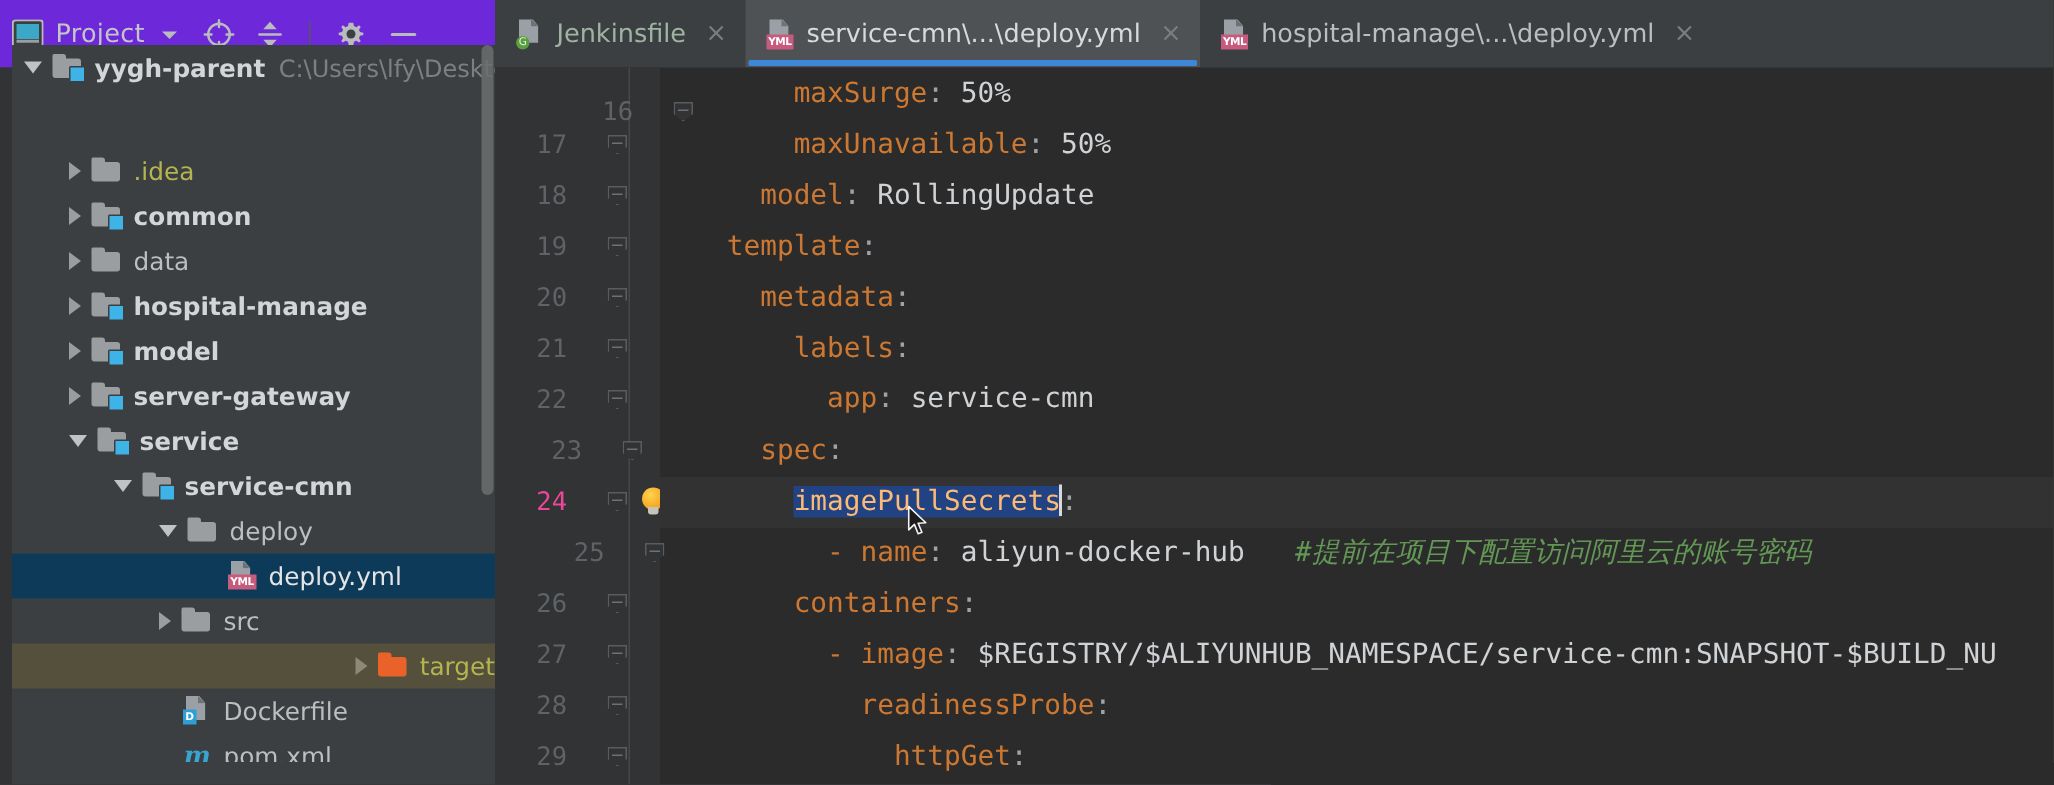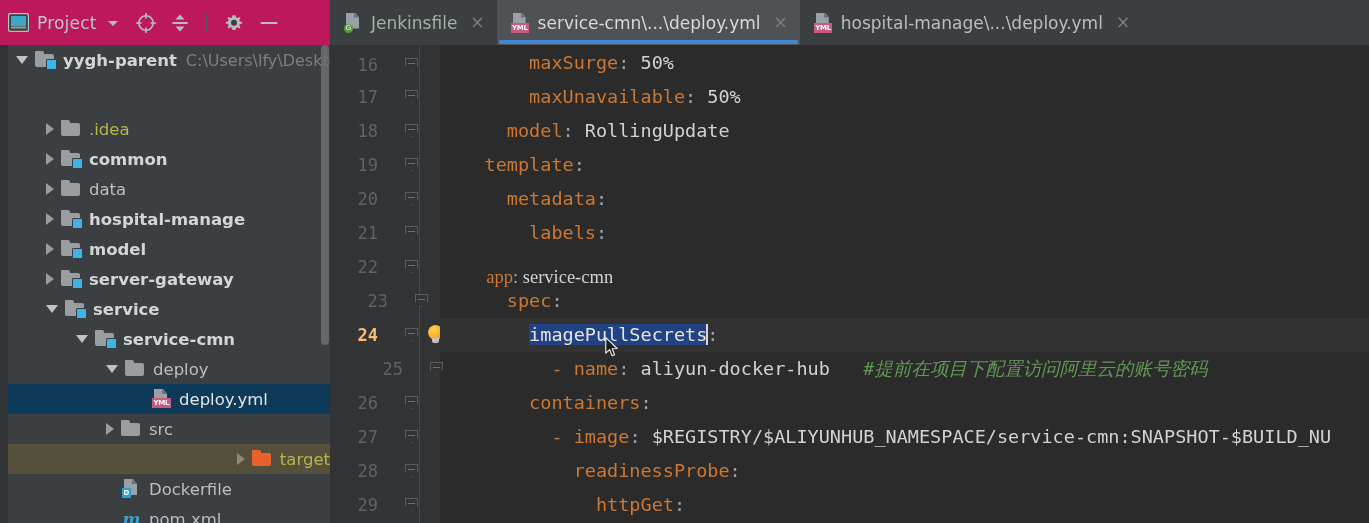--- a/index.html
+++ b/index.html
@@ -28,21 +28,21 @@
     width: 1369px;
     height: 45px;
     background: #3c3f41;
     display: flex;
     align-items: stretch;
   }
 
   .tw-header {
     width: 330px;
     height: 45px;
-    background: #be185d;
+    background: #6d28d9;
     display: flex;
     align-items: center;
     box-sizing: border-box;
     padding-left: 8px;
     flex: none;
   }
 
   .tw-title {
     display: flex;
     align-items: center;
@@ -180,21 +180,21 @@
   .stripe {
     position: absolute;
     left: 0; top: 45px;
     width: 8px; height: 478px;
     background: #313335;
   }
 
   
   .tree-panel {
     position: absolute;
-    left: 8px; top: 45px;
+    left: 8px; top: 30px;
     width: 322px;
     height: 478px;
     background: #3c3f41;
     overflow: hidden;
   }
 
   .tree-rows {
     position: absolute;
     left: 0; top: 0;
     width: 322px;
@@ -376,21 +376,21 @@
 
   .lnum {
     width: 52px;
     text-align: right;
     padding-right: 4px;
     box-sizing: border-box;
     color: #606366;
     font-size: 17px;
     font-family: "DejaVu Sans Mono", "Liberation Mono", monospace;
   }
-  .lnum.current { color: #fdba74; font-weight: bold; }
+  .lnum.current { color: #ec4899; font-weight: normal; }
 
   .fold-icon {
     position: relative;
     width: 16px; height: 16px;
     margin-left: 22px;
   }
   .fold-icon .shape {
     position: absolute;
     left: 1px; top: 1px;
     width: 13px; height: 13px;
@@ -456,21 +456,21 @@
     width: 1039px;
   }
 
   .k { color: #cc7832; }          
   .v { color: #d0d3d6; }          
   .p { color: #9da3a8; }          
   .dash-tok { color: #cc7832; }
   .cm { color: #629755; font-style: italic; }
   .sel {
     background: #214283;
-    color: #e5e5e5;
+    color: #fdba74;
   }
   .caret {
     display: inline-block;
     width: 2px;
     height: 21px;
     background: #d8d8d8;
     vertical-align: -4px;
     margin: 0 -1px;
   }
 
@@ -712,21 +712,21 @@
         </div>
       </div>
     <div class="tree-sb">
       <div class="thumb"></div>
     </div>
   </div>
 
   <div class="editor">
     <div class="gutter" id="gutter">
       <div class="fold-rail"></div>
-    <div class="gutter-line" style="top: 3px;">
+    <div class="gutter-line" style="top: 13px; padding-left: 44px;">
           <span class="lnum">16</span>
           <span class="fold-icon">
             <span class="shape"></span>
             <span class="dash"></span>
           </span>
         </div>
         <div class="gutter-line" style="top: 35px;">
           <span class="lnum">17</span>
           <span class="fold-icon">
             <span class="shape"></span>
@@ -822,21 +822,21 @@
           </span>
         </div>
       </div>
     <div class="code-area" id="code-area">
         <div class="cline" style="top: 1px;"><span>        </span><span class="k">maxSurge</span><span class="p">:</span><span class="v"> 50%</span></div>
         <div class="cline" style="top: 35px;"><span>        </span><span class="k">maxUnavailable</span><span class="p">:</span><span class="v"> 50%</span></div>
         <div class="cline" style="top: 69px;"><span>      </span><span class="k">model</span><span class="p">:</span><span class="v"> RollingUpdate</span></div>
         <div class="cline" style="top: 103px;"><span>    </span><span class="k">template</span><span class="p">:</span></div>
         <div class="cline" style="top: 137px;"><span>      </span><span class="k">metadata</span><span class="p">:</span></div>
         <div class="cline" style="top: 171px;"><span>        </span><span class="k">labels</span><span class="p">:</span></div>
-        <div class="cline" style="top: 215px; font-family: Liberation Serif, serif;"><span>          </span><span class="k">app</span><span class="p">:</span><span class="v"> service-cmn</span></div>
+        <div class="cline" style="top: 204px;"><span>          </span><span class="k">app</span><span class="p">:</span><span class="v"> service-cmn</span></div>
         <div class="cline" style="top: 239px;"><span>      </span><span class="k">spec</span><span class="p">:</span></div>
         <div class="cline current-line" style="top: 273px;"><span>        </span><span class="sel">imagePullSecrets</span><span class="caret"></span><span class="p">:</span></div>
         <div class="cline" style="top: 307px;"><span>          </span><span class="dash-tok">- </span><span class="k">name</span><span class="p">:</span><span class="v"> aliyun-docker-hub</span><span class="p">   </span><span class="cm">#提前在项目下配置访问阿里云的账号密码</span></div>
         <div class="cline" style="top: 341px;"><span>        </span><span class="k">containers</span><span class="p">:</span></div>
         <div class="cline" style="top: 375px;"><span>          </span><span class="dash-tok">- </span><span class="k">image</span><span class="p">:</span><span class="v"> $REGISTRY/$ALIYUNHUB_NAMESPACE/service-cmn:SNAPSHOT-$BUILD_NU</span></div>
         <div class="cline" style="top: 409px;"><span>            </span><span class="k">readinessProbe</span><span class="p">:</span></div>
         <div class="cline" style="top: 443px;"><span>              </span><span class="k">httpGet</span><span class="p">:</span></div>
       </div>
   </div>
 

